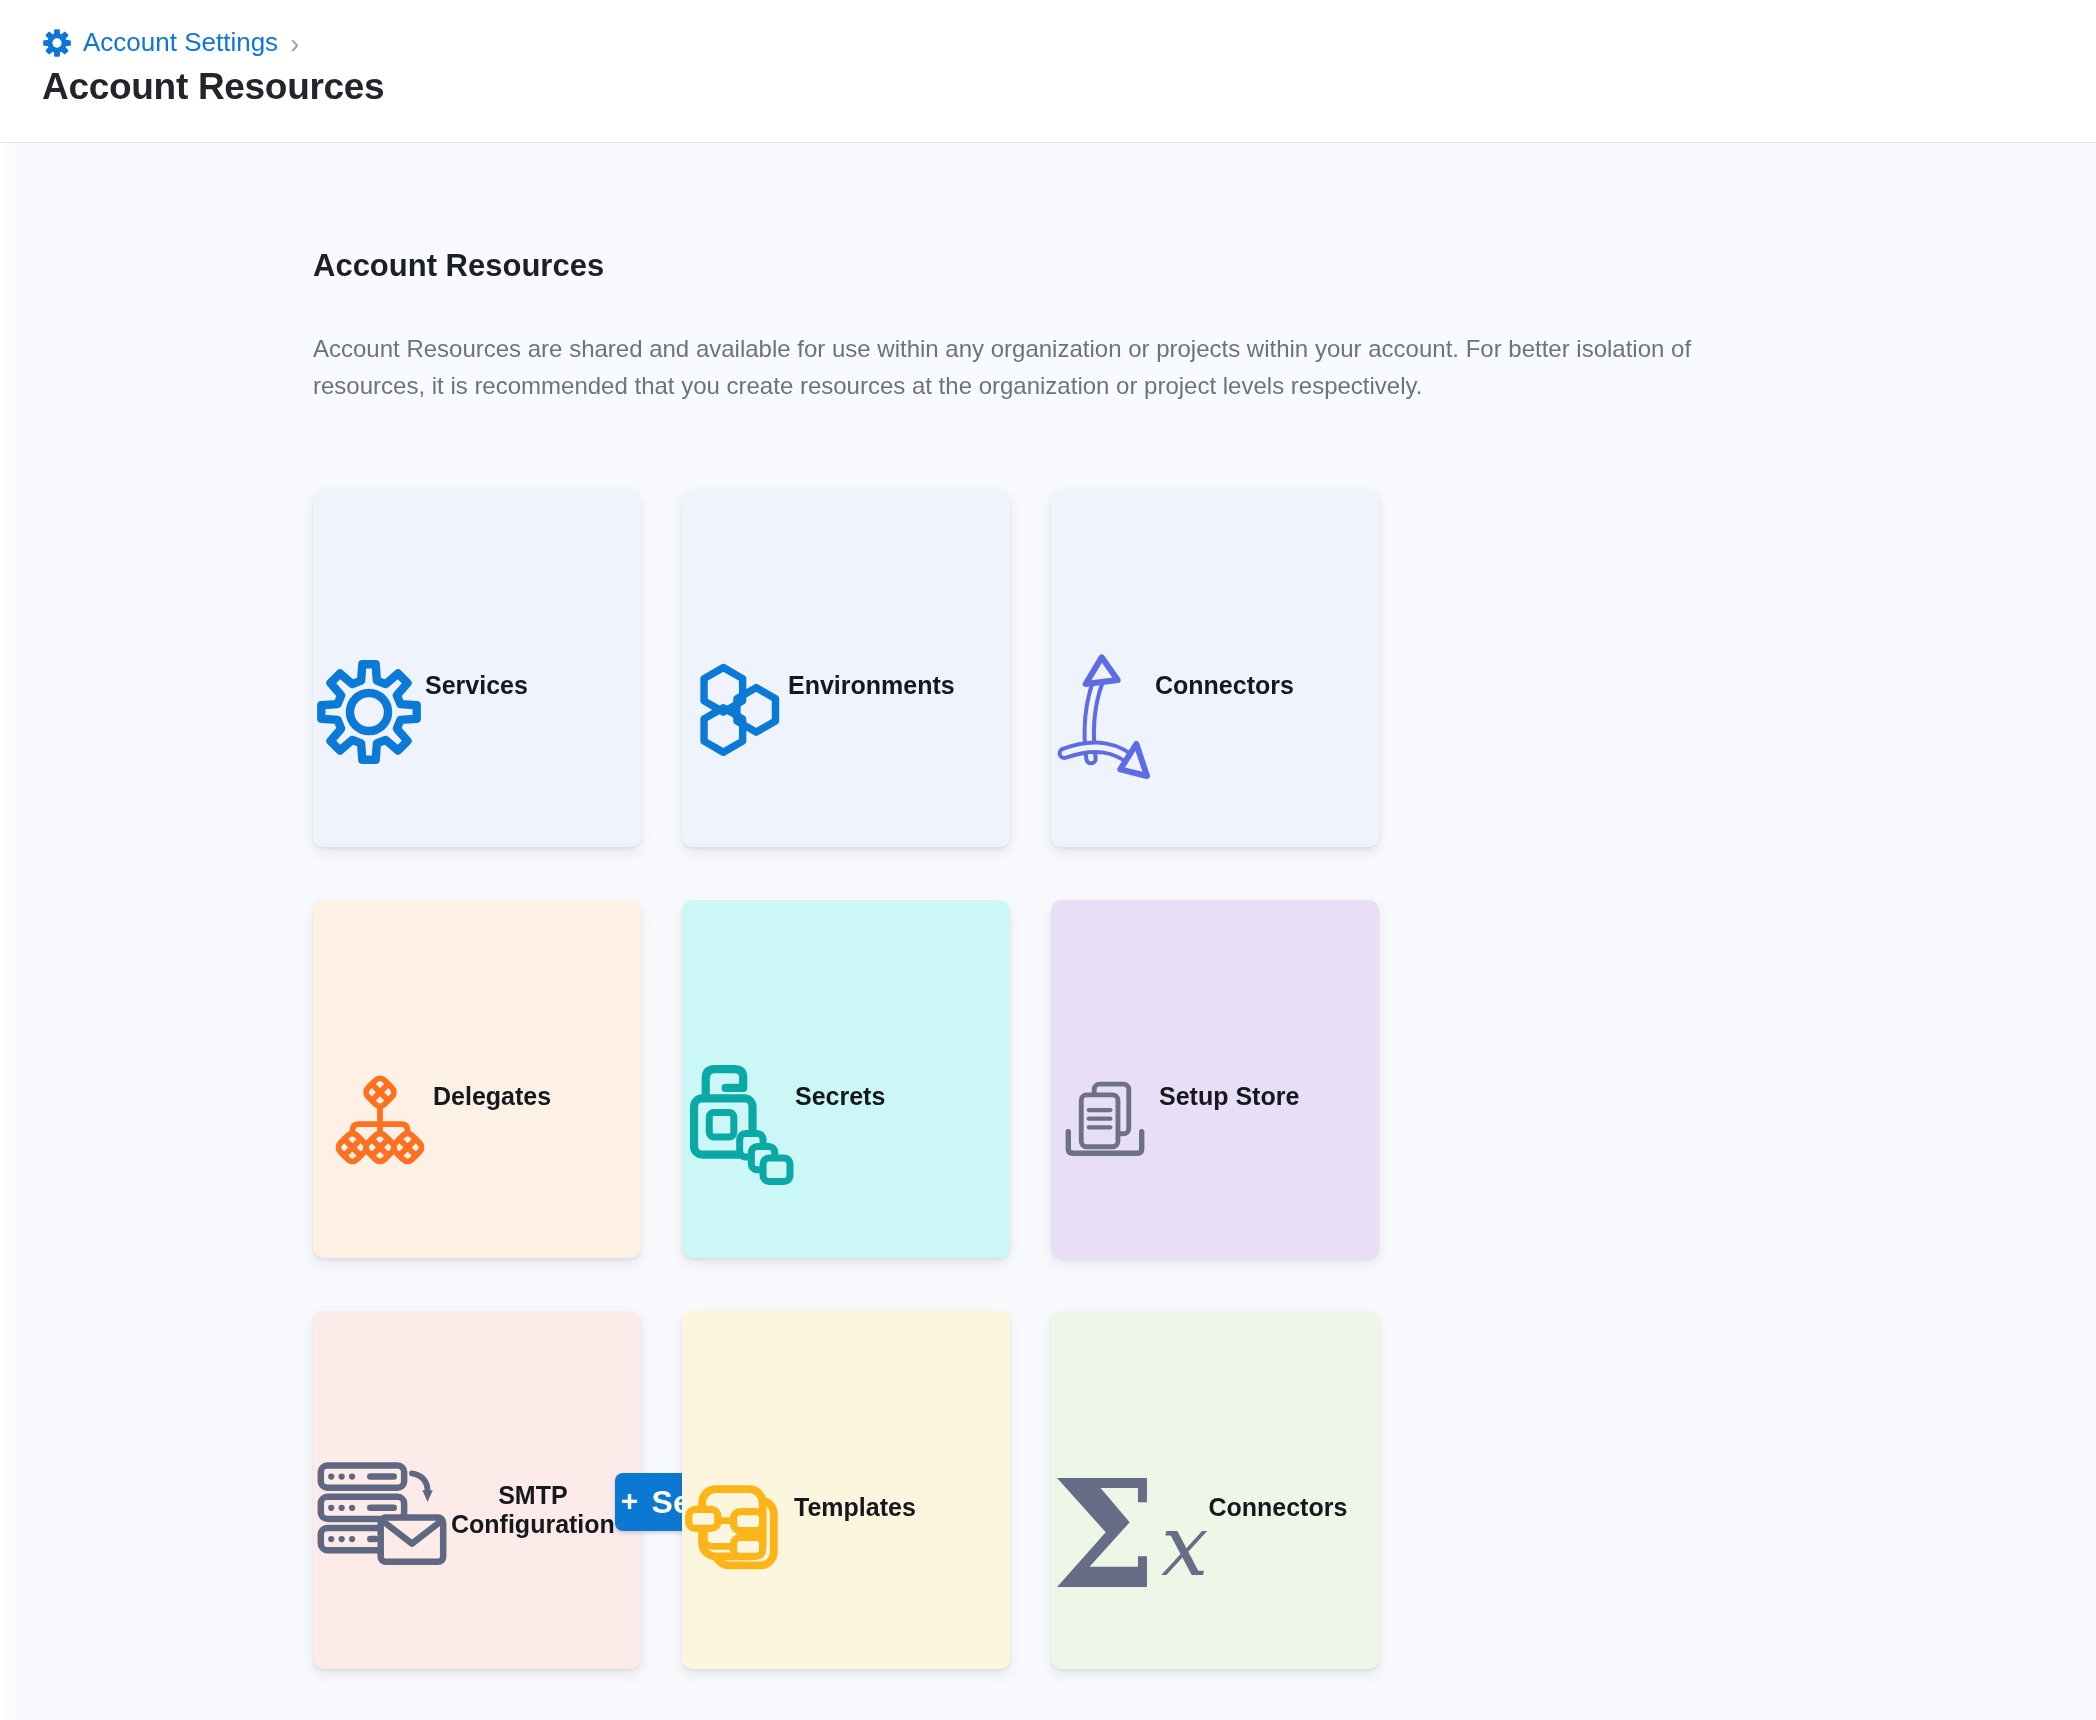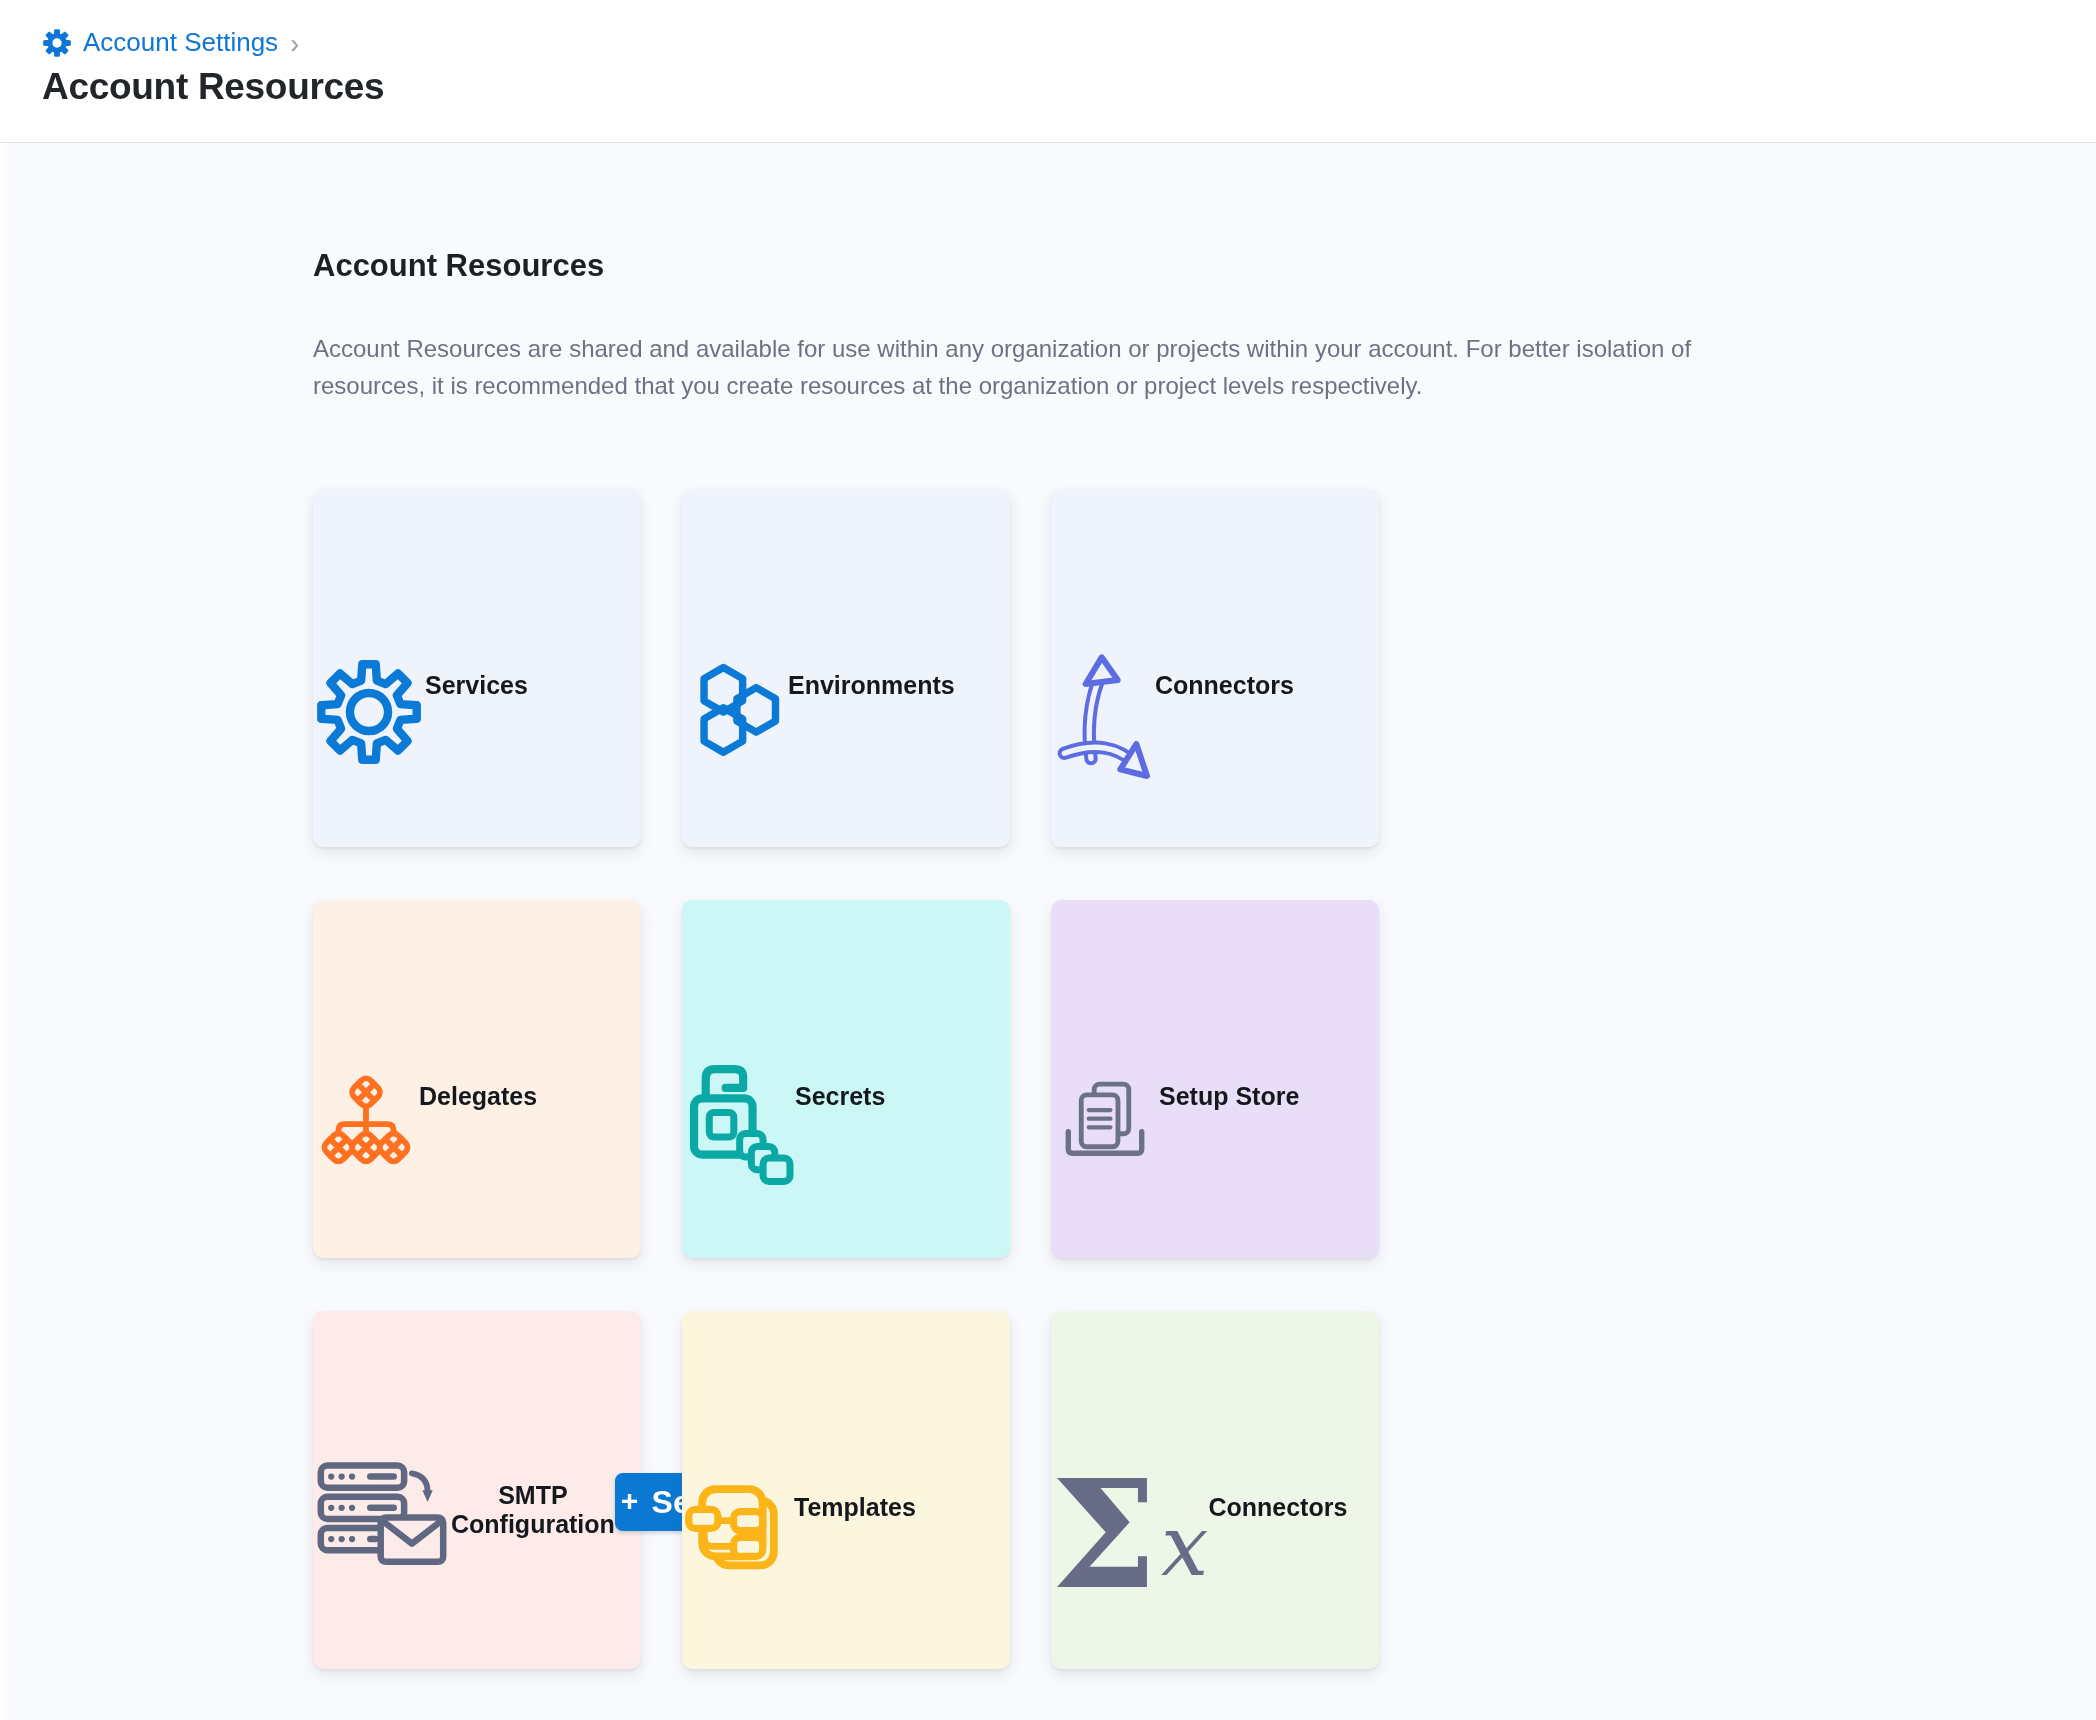--- a/index.html
+++ b/index.html
@@ -40,21 +40,21 @@
     grid-template-columns:repeat(3,328px);
     column-gap:41px;row-gap:53px;
   }
   .card{
     width:328px;height:358px;border-radius:10px;
     box-shadow:0 2px 3px rgba(40,41,61,.06),0 6px 14px rgba(96,97,112,.13);
     display:flex;flex-direction:row;align-items:center;
     cursor:pointer;box-sizing:border-box;
   }
   .card-blue{background:#eff3fb;}
-  .card-delegates{background:#fdf0e4;}
+  .card-delegates{background:#fdf0e4;padding-left:14px;}
   .card-secrets{background:#cbf7f6;}
   .card-filestore{background:#e9def8;}
   .card-smtp{background:#fcebe9;}
   .card-templates{background:#fdf6de;}
   .card-variables{background:#eef7e7;}
   .card-icon{
     height:120px;margin-top:88px;
     display:flex;align-items:center;justify-content:center;
   }
   .card-label{

